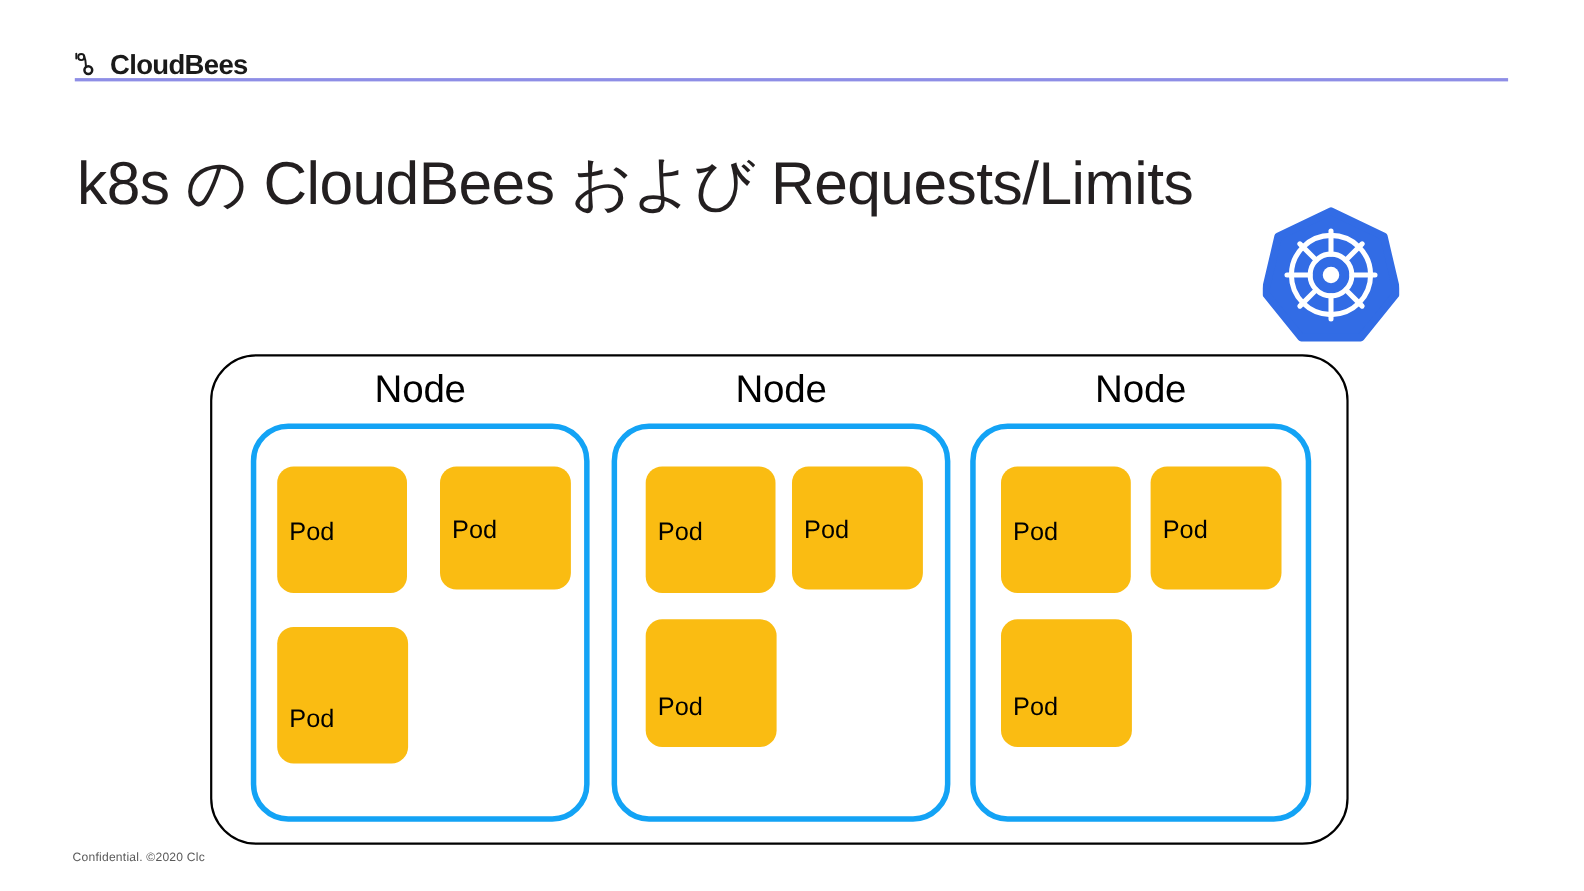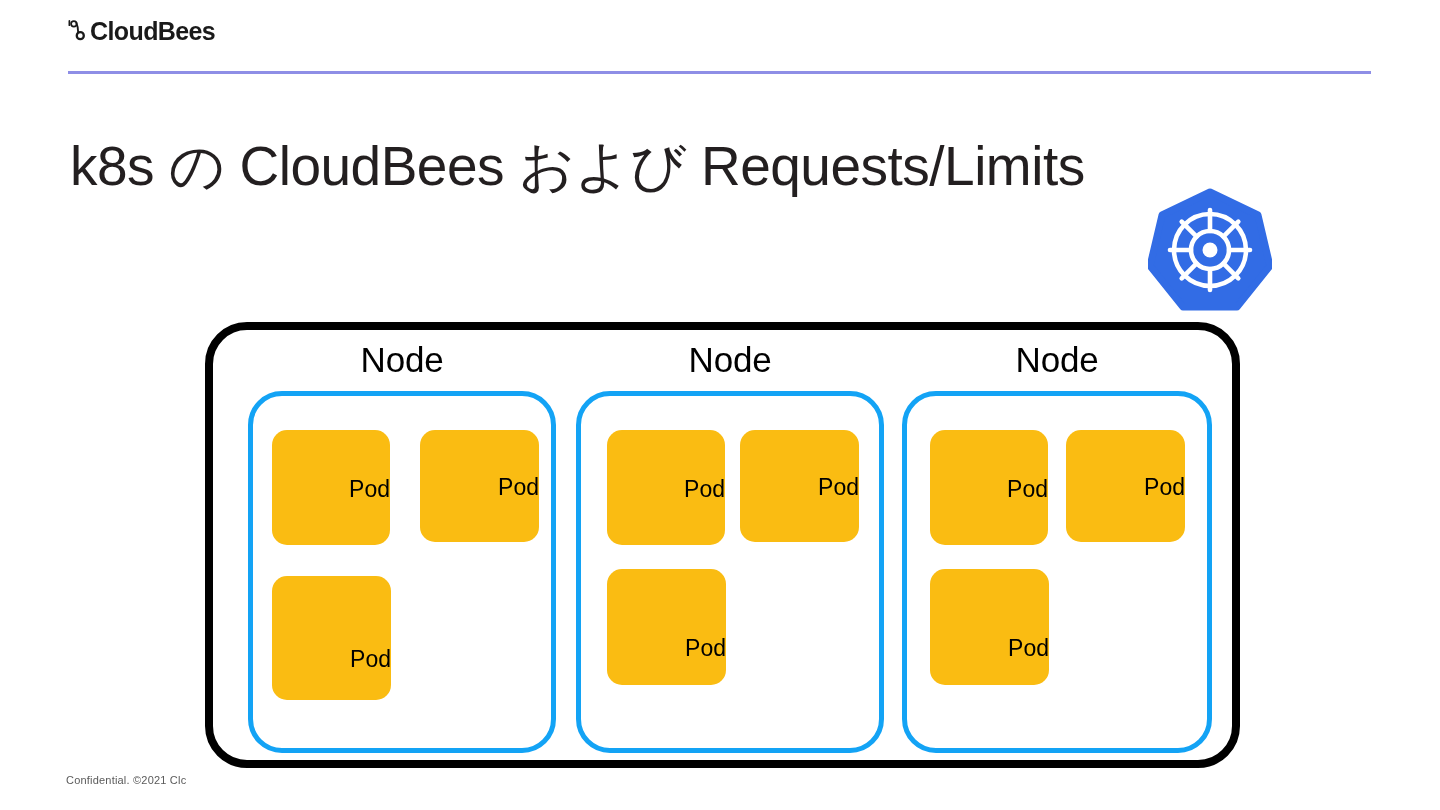--- a/index.html
+++ b/index.html
@@ -16,25 +16,25 @@
     width: 1440px;
     height: 810px;
     background: #ffffff;
     overflow: hidden;
   }
 
   
   #brand-logo {
     position: absolute;
     left: 68px;
-    top: 16px;
+    top: 44px;
     height: 30px;
     display: flex;
     align-items: center;
-    gap: 0;
+    gap: 10px;
     justify-content: center;
   }
   #brand-logo .mark {
     width: 22px;
     height: 24px;
     display: block;
   }
   #brand-logo .wordmark {
     font-size: 25px;
     font-weight: 700;
@@ -71,26 +71,26 @@
     position: absolute;
     left: 1148px;
     top: 188px;
     width: 124px;
     height: 124px;
   }
 
   
   #cluster-box {
     position: absolute;
-    left: 205px;
+    left: 191px;
     top: 322px;
     width: 1035px;
     height: 446px;
     box-sizing: border-box;
-    border: 8px solid #0f172a;
+    border: 2px solid #0f172a;
     border-radius: 42px;
     background: #ffffff;
   }
 
   .node-group {
     position: absolute;
     top: 0;
   }
   .node-label {
     position: absolute;
@@ -119,21 +119,22 @@
     border-radius: 15px;
     color: #000000;
     font-size: 23px;
     line-height: 1;
     text-align: center;
   }
   .pod .pod-label {
     position: absolute;
     left: 0;
     width: 100%;
-    text-align: right;
+    text-align: left;
+    padding-left: 11px;
   }
 
   
   #footer-note {
     position: absolute;
     left: 66px;
     top: 774px;
     font-size: 11px;
     color: #5a5a5a;
     letter-spacing: 0.2px;
@@ -216,14 +217,14 @@
           <div class="pod" style="left: 159px; top: 34px; width: 119px; height: 112px; background: rgb(250, 188, 18);">
             <span class="pod-label" style="top: 46px;">Pod</span>
           </div>
           <div class="pod" style="left: 23px; top: 173px; width: 119px; height: 116px; background: rgb(250, 188, 18);">
             <span class="pod-label" style="top: 68px;">Pod</span>
           </div>
         </div>
       </div>
     </div>
 
-  <div id="footer-note">Confidential. ©2021 Clc</div>
+  <div id="footer-note">Confidential. ©2020 Clc</div>
 </div>
 
 </body></html>

